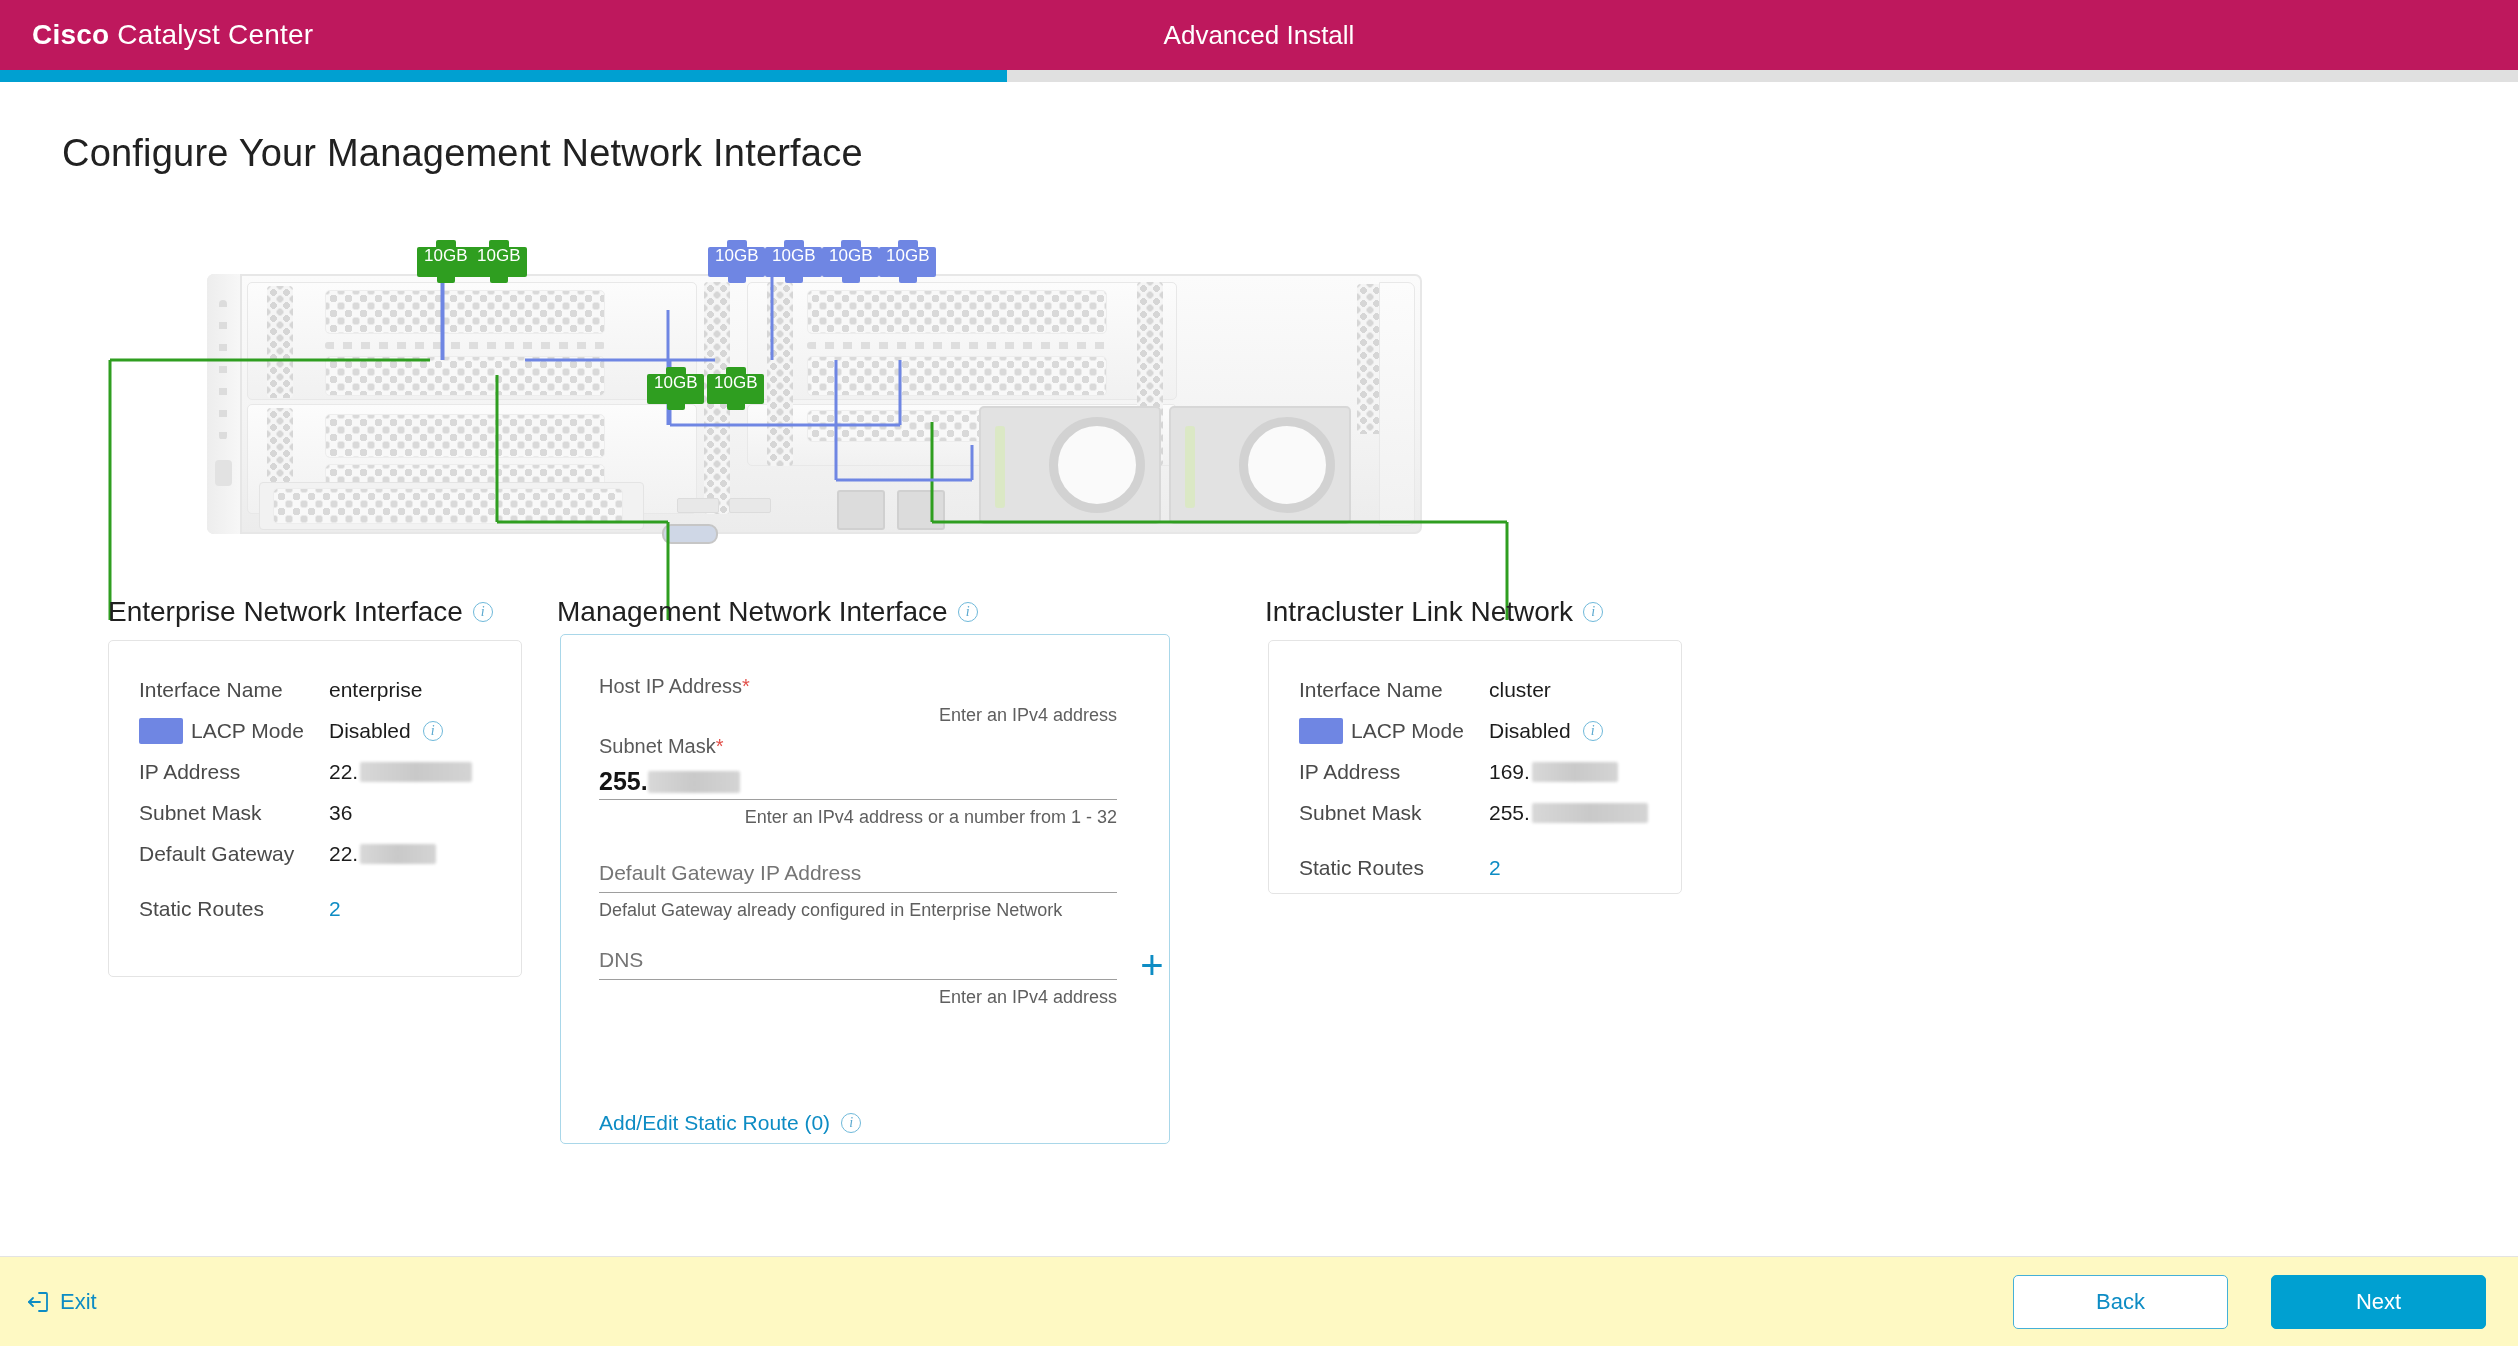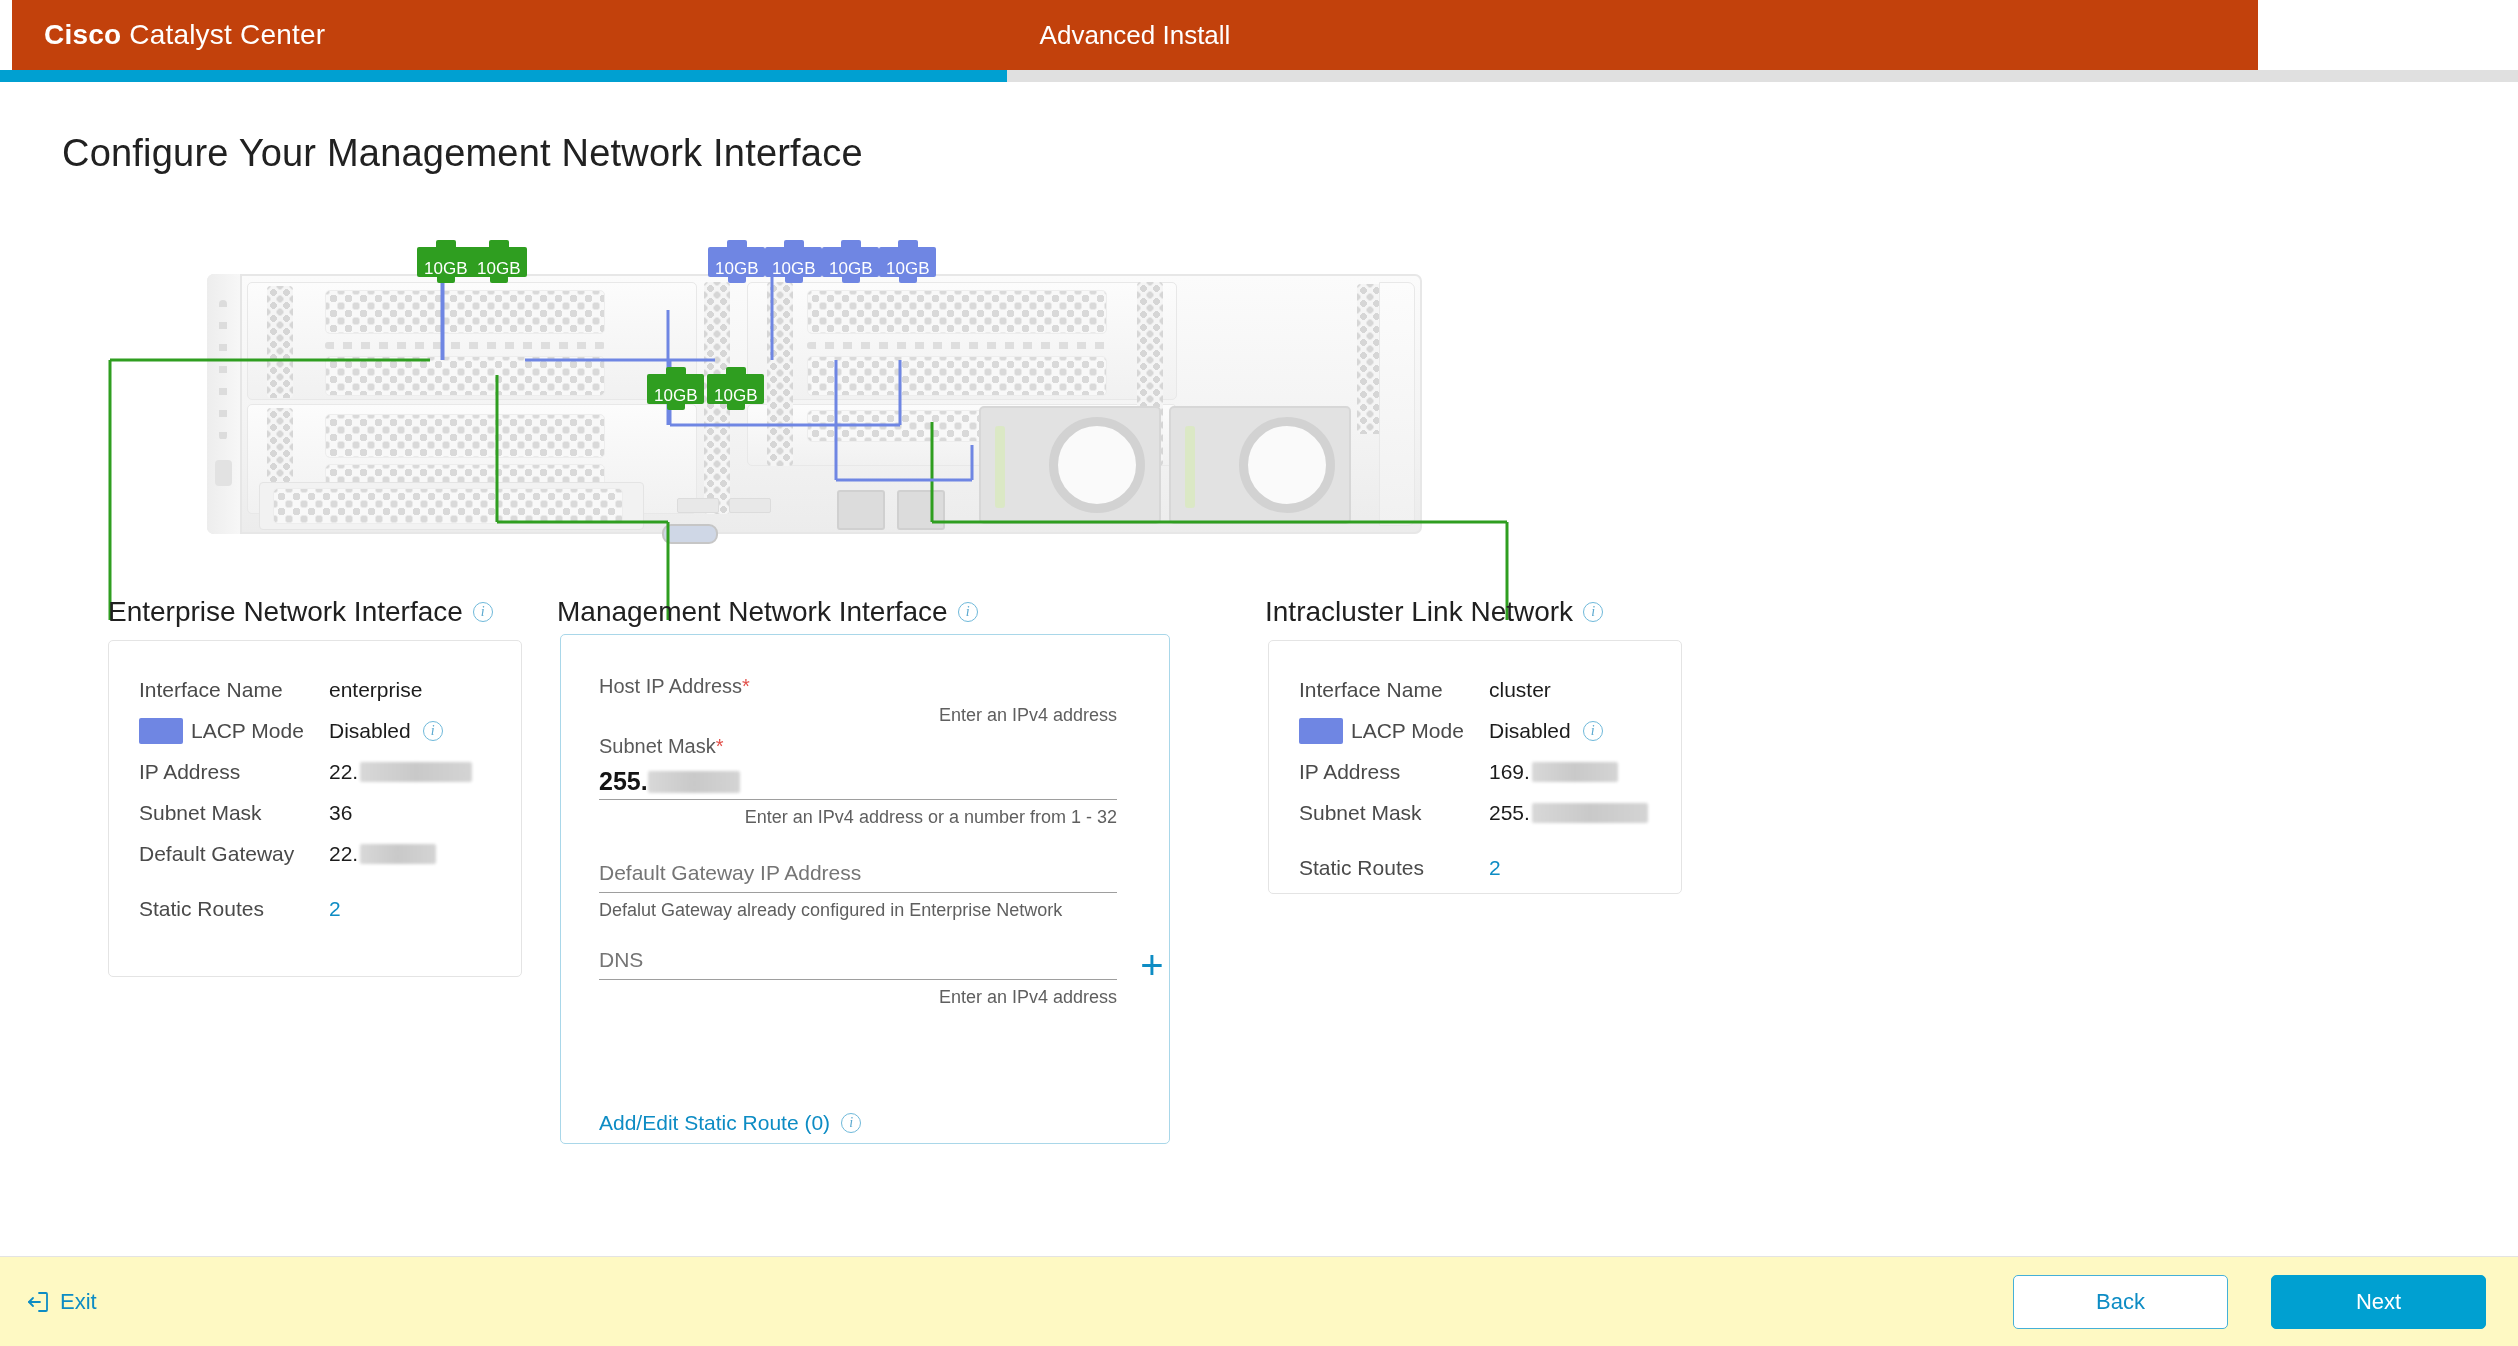--- a/index.html
+++ b/index.html
@@ -7,24 +7,23 @@
     width: 2518px;
     height: 1346px;
     background: #ffffff;
     font-family: "Liberation Sans", sans-serif;
     overflow: hidden;
   }
 
   
   .topbar {
     position: absolute; left: 0; top: 0;
-    width: 2246px; height: 70px;
-    background: #c2410c;
+    width: 2518px; height: 70px;
+    background: #be185d;
     color: #ffffff;
-    margin-left: 12px;
   }
   .brand {
     position: absolute; left: 32px; top: 50%;
     transform: translateY(-50%);
     font-size: 28px; letter-spacing: .2px; white-space: nowrap;
   }
   .brand .bold { font-weight: bold; }
   .wizard-title {
     position: absolute; left: 0; right: 0; top: 50%;
     transform: translateY(-50%);
@@ -138,21 +137,21 @@
     border:2px solid #c6c6c6; border-radius:9px;
   }
 
   
   .cables { position:absolute; inset:0; }
 
   
   .port {
     position: absolute;
     height: 30px; padding: 0 7px;
-    display: flex; align-items: flex-end; justify-content: center;
+    display: flex; align-items: flex-start; justify-content: center;
     font-size: 17px; color: #ffffff; font-weight: 400;
     border-radius: 2px; white-space: nowrap; line-height: 1;
   }
   .port.green { background: #2f9e20; }
   .port.blue  { background: #6f86e3; }
   .port::before {
     content:""; position:absolute; left:50%; transform:translateX(-50%);
     top:-7px; width:20px; height:8px; border-radius:2px 2px 0 0;
     background: inherit;
   }

